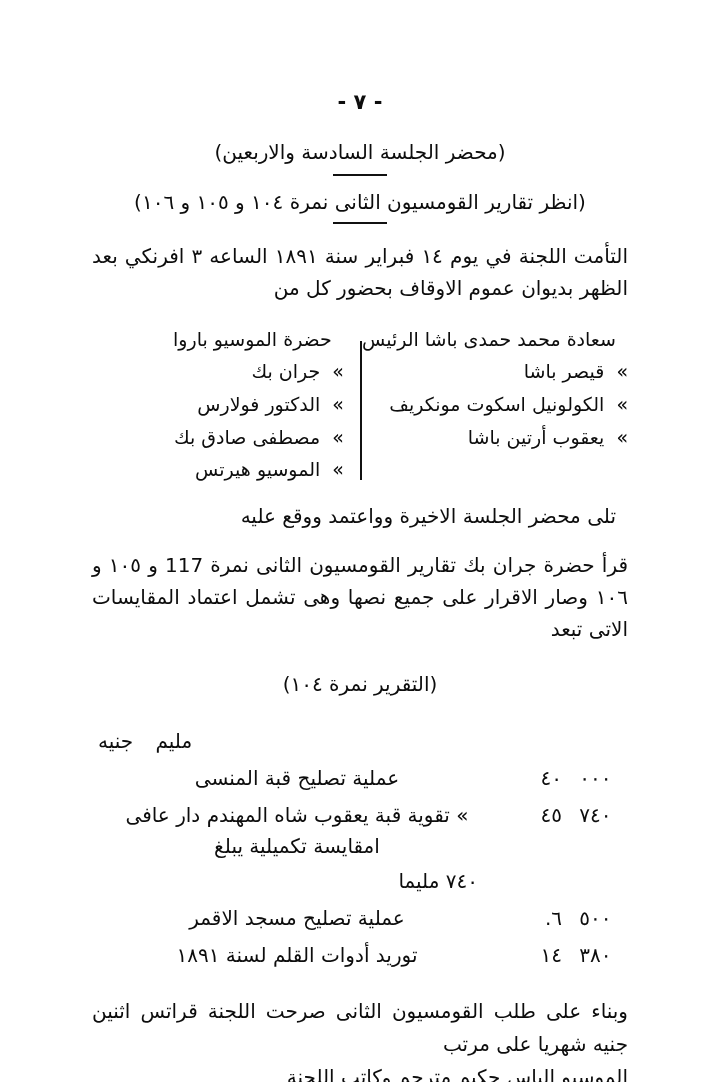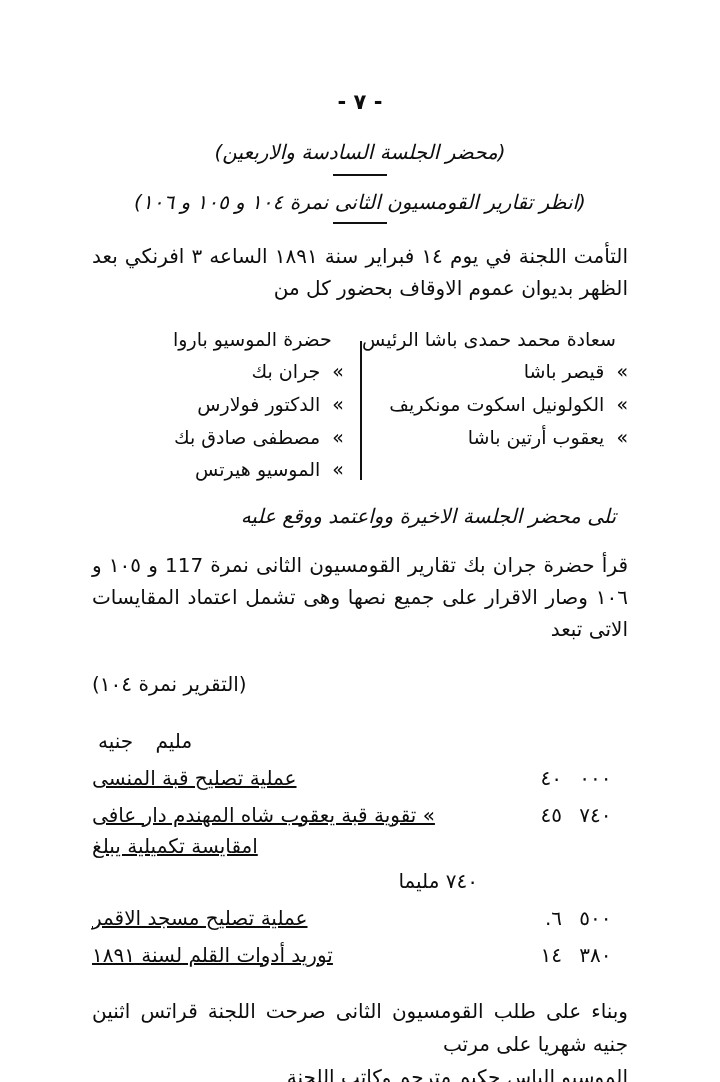--- a/index.html
+++ b/index.html
@@ -25,21 +25,20 @@
   }
   .page-number {
     text-align: center;
     font-size: 21px;
     letter-spacing: 2px;
     margin: 12px 0 26px 0;
     font-weight: 600;
   }
   .center {
     text-align: center;
-    font-style: italic;
   }
   .title-line {
     font-size: 20px;
     margin-bottom: 10px;
   }
   .rule {
     width: 54px;
     height: 2px;
     background: #111;
     margin: 8px auto 14px auto;
@@ -85,21 +84,21 @@
   }
   .att-row {
     display: block;
     white-space: nowrap;
   }
   .att-bullet {
     display: inline-block;
     margin-left: 6px;
   }
   .section-head {
-    text-align: left;
+    text-align: center;
     font-size: 20px;
     margin: 26px 0 18px 0;
   }
   .ledger {
     font-size: 20px;
     line-height: 1.75;
     margin-top: 6px;
   }
   .ledger-head {
     display: block;
@@ -135,25 +134,24 @@
     text-align: right;
   }
   .l-mill {
     display: inline-block;
     min-width: 54px;
     text-align: center;
     font-family: Liberation Serif, serif;
   }
   .l-desc {
     flex: 1 1 auto;
-    text-align: left;
+    text-align: center;
     padding-right: 14px;
     order: 1;
     line-height: 1.55;
-    text-decoration: underline;
   }
   .l-cont {
     display: block;
     text-align: right;
     padding-right: 150px;
     margin-bottom: 2px;
   }
   .closing {
     font-size: 20px;
     line-height: 1.65;

